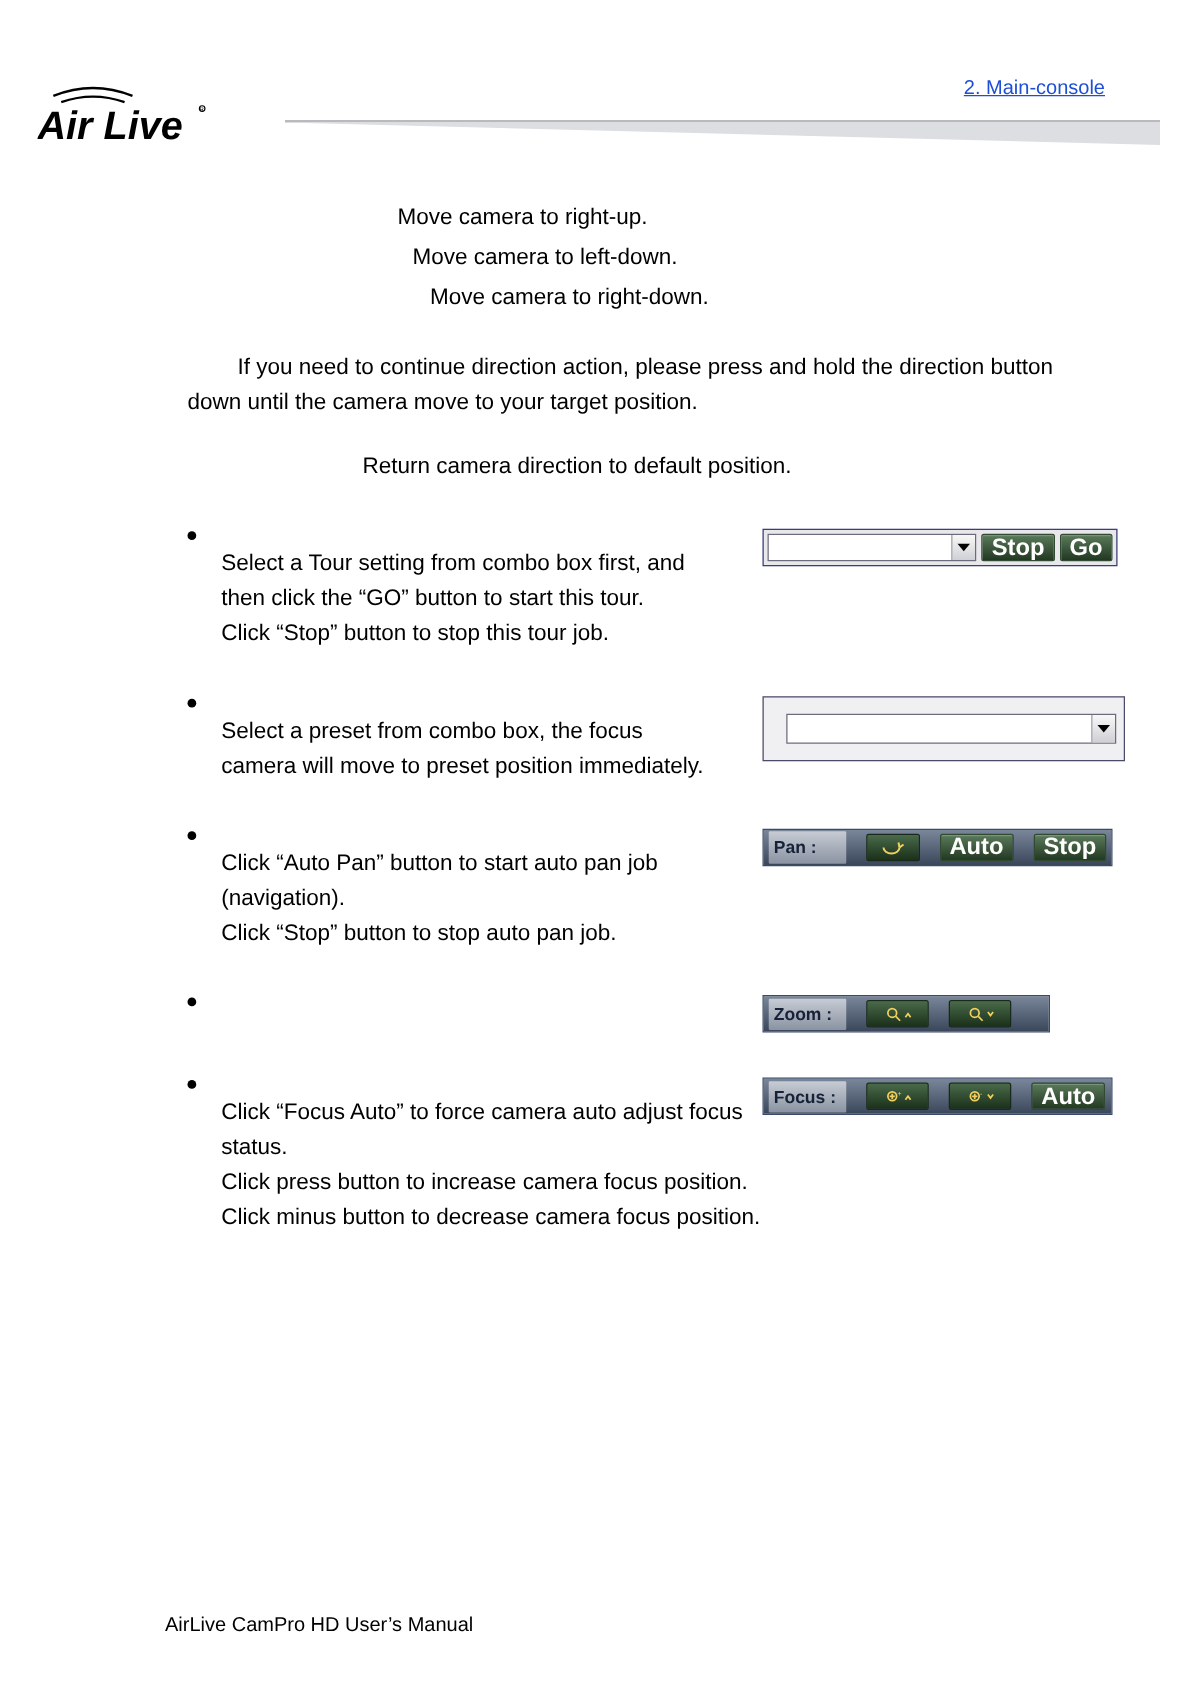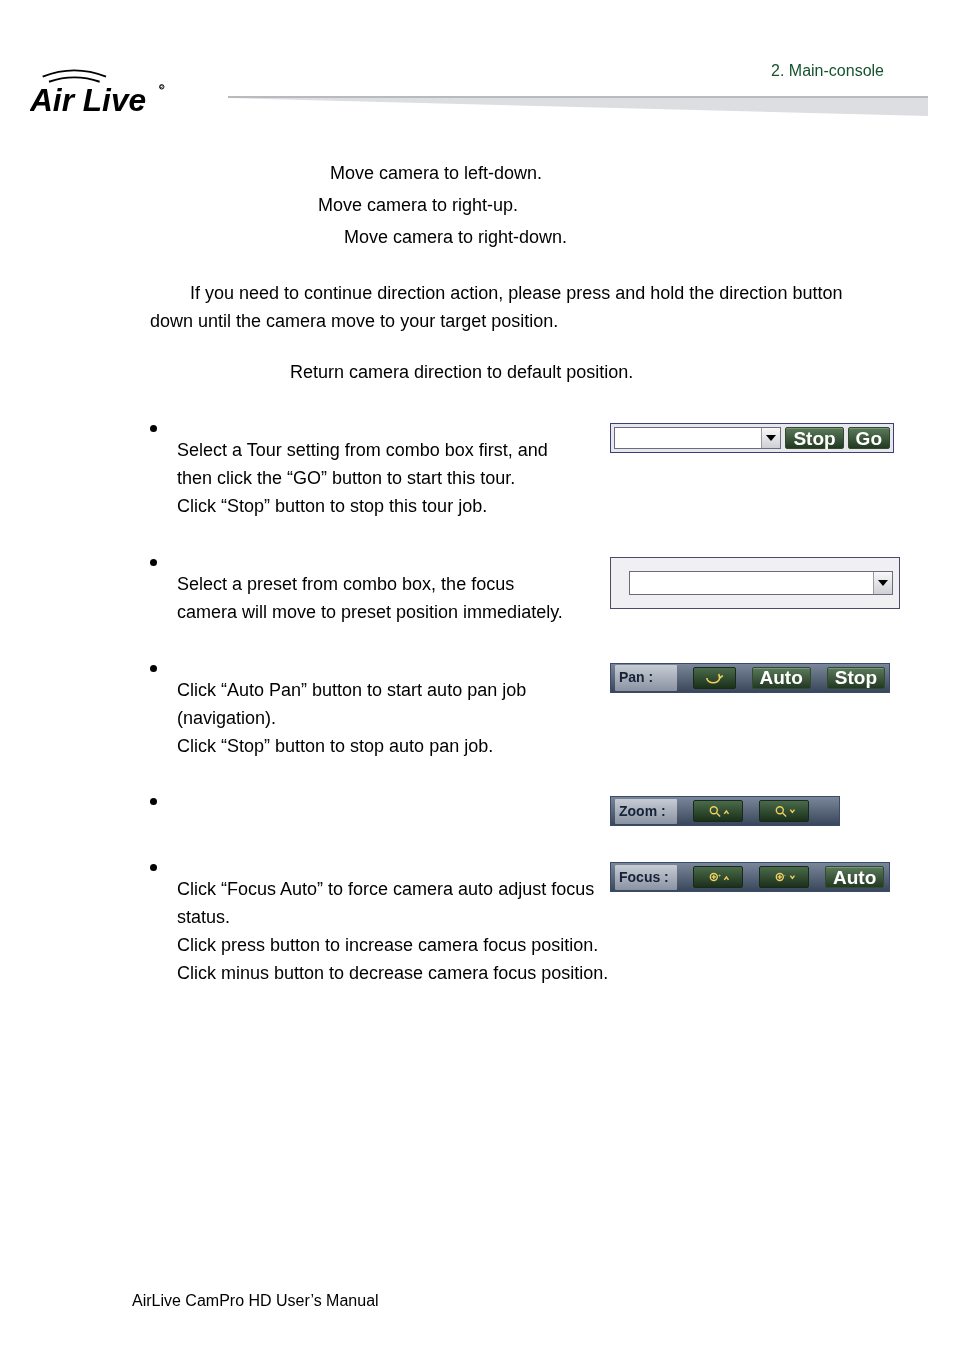--- a/index.html
+++ b/index.html
@@ -14,21 +14,22 @@
   .page {
     position: relative;
     width: 954px;
     height: 1350px;
   }
   .header-crumb {
     position: absolute;
     top: 62px;
     right: 70px;
     font-size: 16px;
-    color: #14532d;
+    color: #1d4ed8;
+    text-decoration: underline;
   }
   .logo {
     position: absolute;
     top: 60px;
     left: 30px;
     width: 190px;
     text-align: center;
   }
   .logo svg { width: 190px; height: 60px; }
   .header-rule {
@@ -197,25 +198,25 @@
     </svg>
   </div>
 
   <div class="header-rule">
     <div class="line"></div>
     <div class="wedge"></div>
   </div>
 
   <div class="content">
 
+    <div class="row indent1">
+        <span class="label">Move camera to right-up.</span>
+      </div>
     <div class="row indent2">
         <span class="label">Move camera to left-down.</span>
-      </div>
-    <div class="row indent1">
-        <span class="label">Move camera to right-up.</span>
       </div>
     <div class="row indent3">
         <span class="label">Move camera to right-down.</span>
       </div>
 
     <p class="para">If you need to continue direction action, please press and hold the direction button down until the camera move to your target position.</p>
 
     <div class="row return-row">
         <span>Return camera direction to default position.</span>
       </div>

